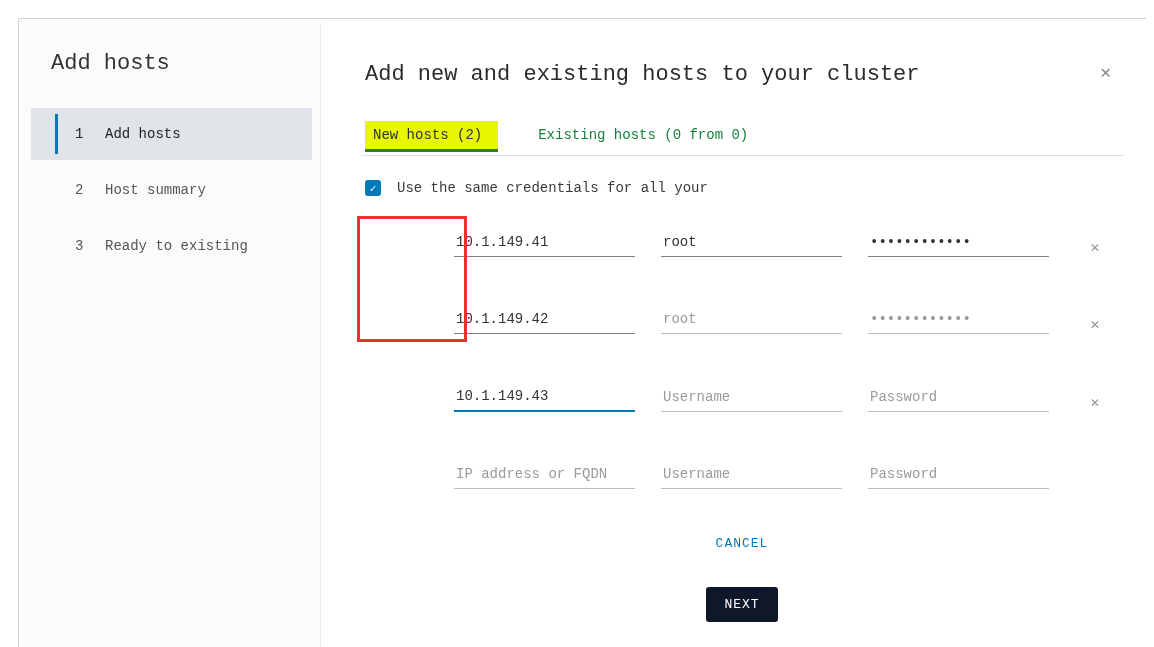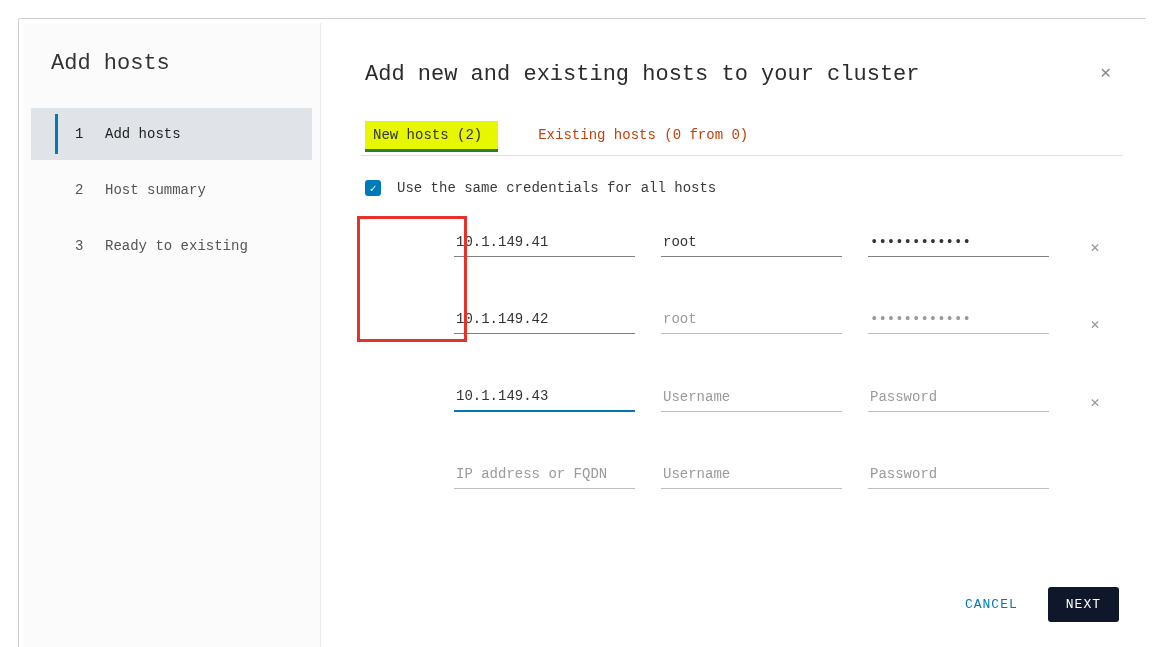--- a/index.html
+++ b/index.html
@@ -98,21 +98,21 @@
       padding-right: 16px;
       color: #333;
     }
     .tab.active::after {
       content: "";
       position: absolute;
       left: 0; right: 0; bottom: -1px;
       height: 3px;
       background: #2f7d2f;
     }
-    .tab.inactive { color: #c2410c; }
+    .tab.inactive { color: #15803d; }
     .checkbox-row {
       display: flex;
       align-items: center;
       gap: 8px;
       margin-bottom: 16px;
       font-size: 14px;
       color: #3a3a3a;
     }
     .checkbox {
       width: 16px; height: 16px;
@@ -164,20 +164,21 @@
       background: none;
       border: none;
     }
     .footer {
       margin-top: auto;
       display: flex;
       justify-content: flex-end;
       align-items: center;
       gap: 18px;
       padding-top: 16px;
+      flex-direction: column;
     }
     .btn-cancel {
       background: none;
       border: none;
       color: #0079b8;
       font-size: 13px;
       letter-spacing: 1px;
       cursor: pointer;
       padding: 10px 4px;
     }
@@ -224,21 +225,21 @@
 
     <div class="tabs">
       <div class="tab active">New hosts (2)</div>
       <div class="tab inactive">Existing hosts (0 from 0)</div>
     </div>
 
     <div class="checkbox-row">
       <div class="checkbox">
         <span>✓</span>
       </div>
-      <span>Use the same credentials for all hosts</span>
+      <span>Use the same credentials for all your</span>
     </div>
 
     <div class="rows">
       <div class="highlight-box"></div>
 
       <div class="host-row">
         <input class="field address" value="10.1.149.41" placeholder="IP address or FQDN" style="">
         <input class="field" value="root" placeholder="Username" style="">
         <input class="field" value="••••••••••••" placeholder="Password" style="">
         <button class="remove-btn"><span>✕</span></button>

